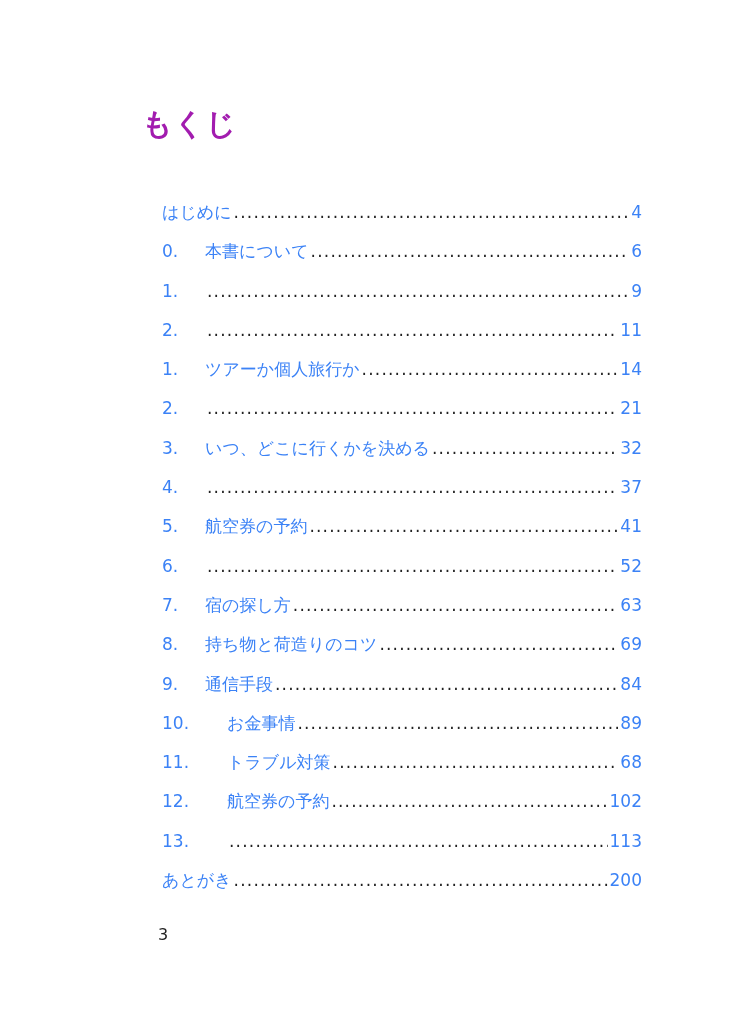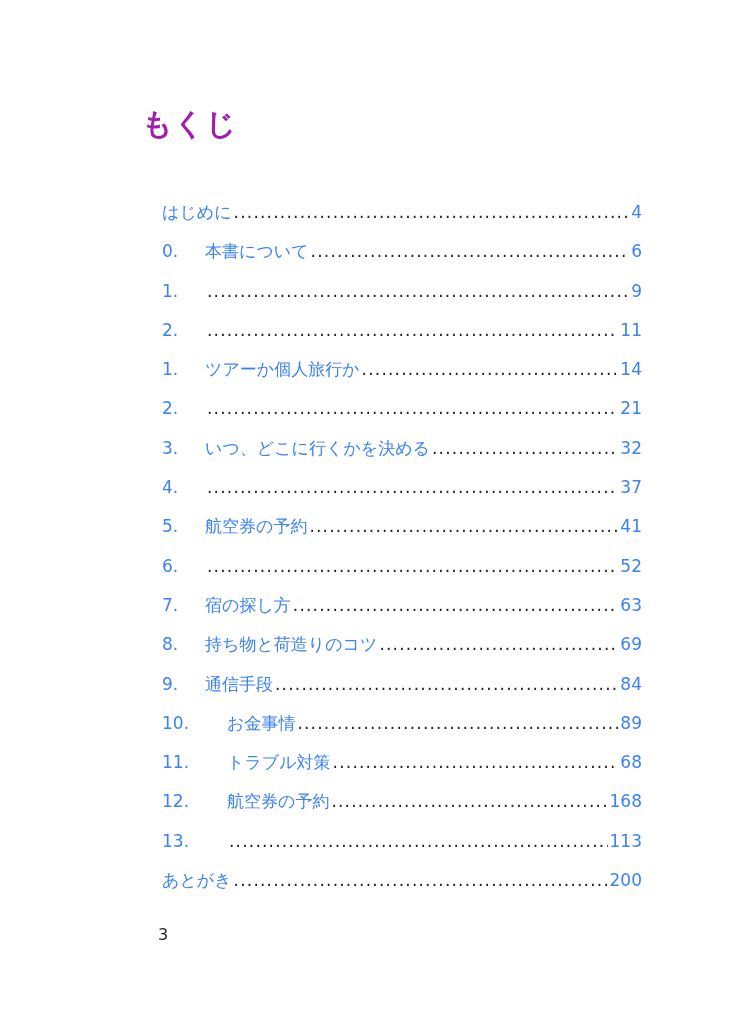--- a/index.html
+++ b/index.html
@@ -122,21 +122,21 @@
   <li>
     <span class="num wide">11.</span>
     <span class="label">トラブル対策</span>
     <span class="leader"></span>
     <span class="page">68</span>
   </li>
   <li>
     <span class="num wide">12.</span>
     <span class="label">航空券の予約</span>
     <span class="leader"></span>
-    <span class="page">168</span>
+    <span class="page">102</span>
   </li>
   <li>
     <span class="num wide">13.</span>
     <span class="leader"></span>
     <span class="page">113</span>
   </li>
   <li>
     <span class="label">あとがき</span>
     <span class="leader"></span>
     <span class="page">200</span>

